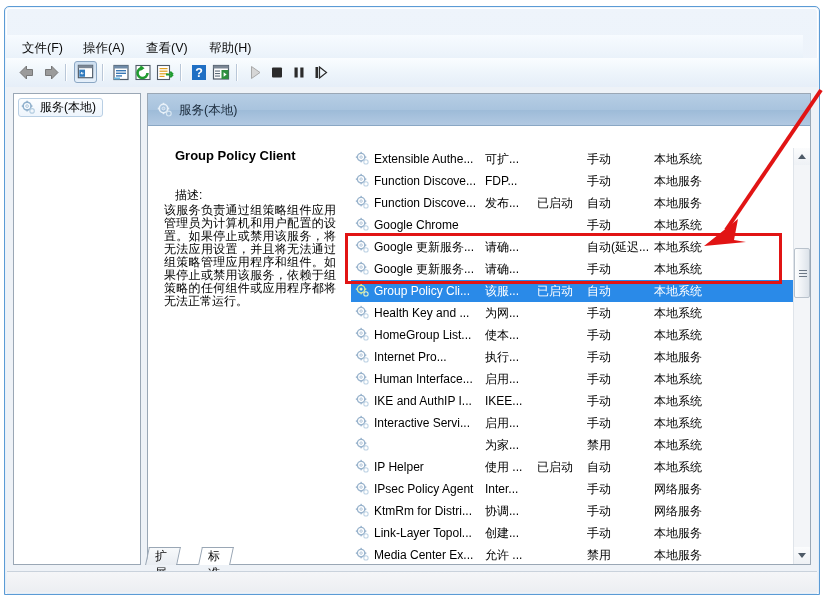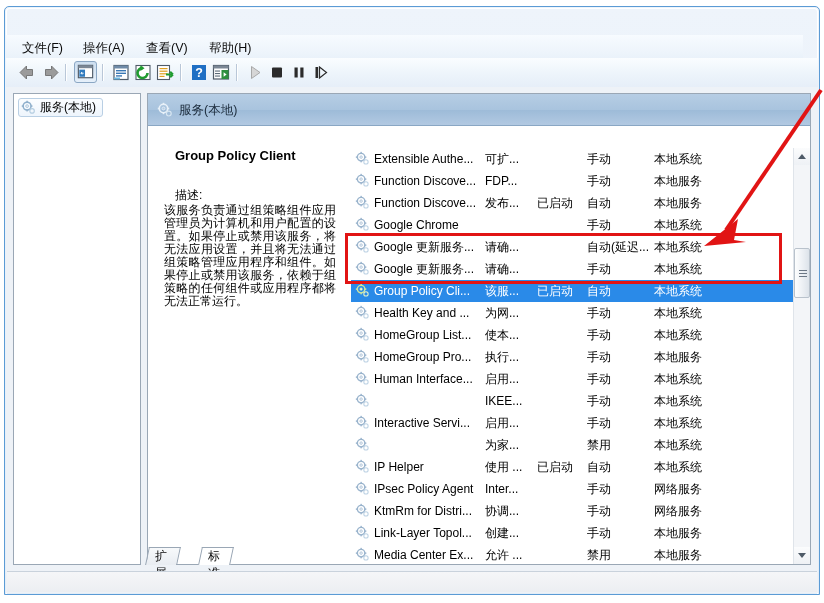--- a/index.html
+++ b/index.html
@@ -633,21 +633,21 @@
                 <circle cx="6.5" cy="6.5" r="4" fill="none" stroke="#9ab4cd" stroke-width="1.5"></circle>
                 <circle cx="6.5" cy="6.5" r="1.3" fill="#ffffff" stroke="#9ab4cd" stroke-width="0.8"></circle>
                 <g fill="#9ab4cd">
                   <rect x="5.8" y="0.9" width="1.5" height="1.9"></rect>
                   <rect x="5.8" y="10.2" width="1.5" height="1.9"></rect>
                   <rect x="0.9" y="5.8" width="1.9" height="1.5"></rect>
                   <rect x="10.2" y="5.8" width="1.9" height="1.5"></rect>
                 </g>
                 <circle cx="11.7" cy="11.6" r="2.3" fill="none" stroke="#bdd2e4" stroke-width="1.1"></circle>
               </svg>
-              <div class="cell c-name">HomeGroup Pro...</div>
+              <div class="cell c-name">Internet Pro...</div>
               <div class="cell c-desc">执行...</div>
               <div class="cell c-state"></div>
               <div class="cell c-start">手动</div>
               <div class="cell c-logon">本地服务</div>
             </div>
             <div class="row">
               <svg class="gear" viewBox="0 0 16 16">
                 <circle cx="6.5" cy="6.5" r="4" fill="none" stroke="#9ab4cd" stroke-width="1.5"></circle>
                 <circle cx="6.5" cy="6.5" r="1.3" fill="#ffffff" stroke="#9ab4cd" stroke-width="0.8"></circle>
                 <g fill="#9ab4cd">
@@ -669,20 +669,21 @@
                 <circle cx="6.5" cy="6.5" r="4" fill="none" stroke="#9ab4cd" stroke-width="1.5"></circle>
                 <circle cx="6.5" cy="6.5" r="1.3" fill="#ffffff" stroke="#9ab4cd" stroke-width="0.8"></circle>
                 <g fill="#9ab4cd">
                   <rect x="5.8" y="0.9" width="1.5" height="1.9"></rect>
                   <rect x="5.8" y="10.2" width="1.5" height="1.9"></rect>
                   <rect x="0.9" y="5.8" width="1.9" height="1.5"></rect>
                   <rect x="10.2" y="5.8" width="1.9" height="1.5"></rect>
                 </g>
                 <circle cx="11.7" cy="11.6" r="2.3" fill="none" stroke="#bdd2e4" stroke-width="1.1"></circle>
               </svg>
+              <div class="cell c-name">IKE and AuthIP I...</div>
               <div class="cell c-desc">IKEE...</div>
               <div class="cell c-state"></div>
               <div class="cell c-start">手动</div>
               <div class="cell c-logon">本地系统</div>
             </div>
             <div class="row">
               <svg class="gear" viewBox="0 0 16 16">
                 <circle cx="6.5" cy="6.5" r="4" fill="none" stroke="#9ab4cd" stroke-width="1.5"></circle>
                 <circle cx="6.5" cy="6.5" r="1.3" fill="#ffffff" stroke="#9ab4cd" stroke-width="0.8"></circle>
                 <g fill="#9ab4cd">

